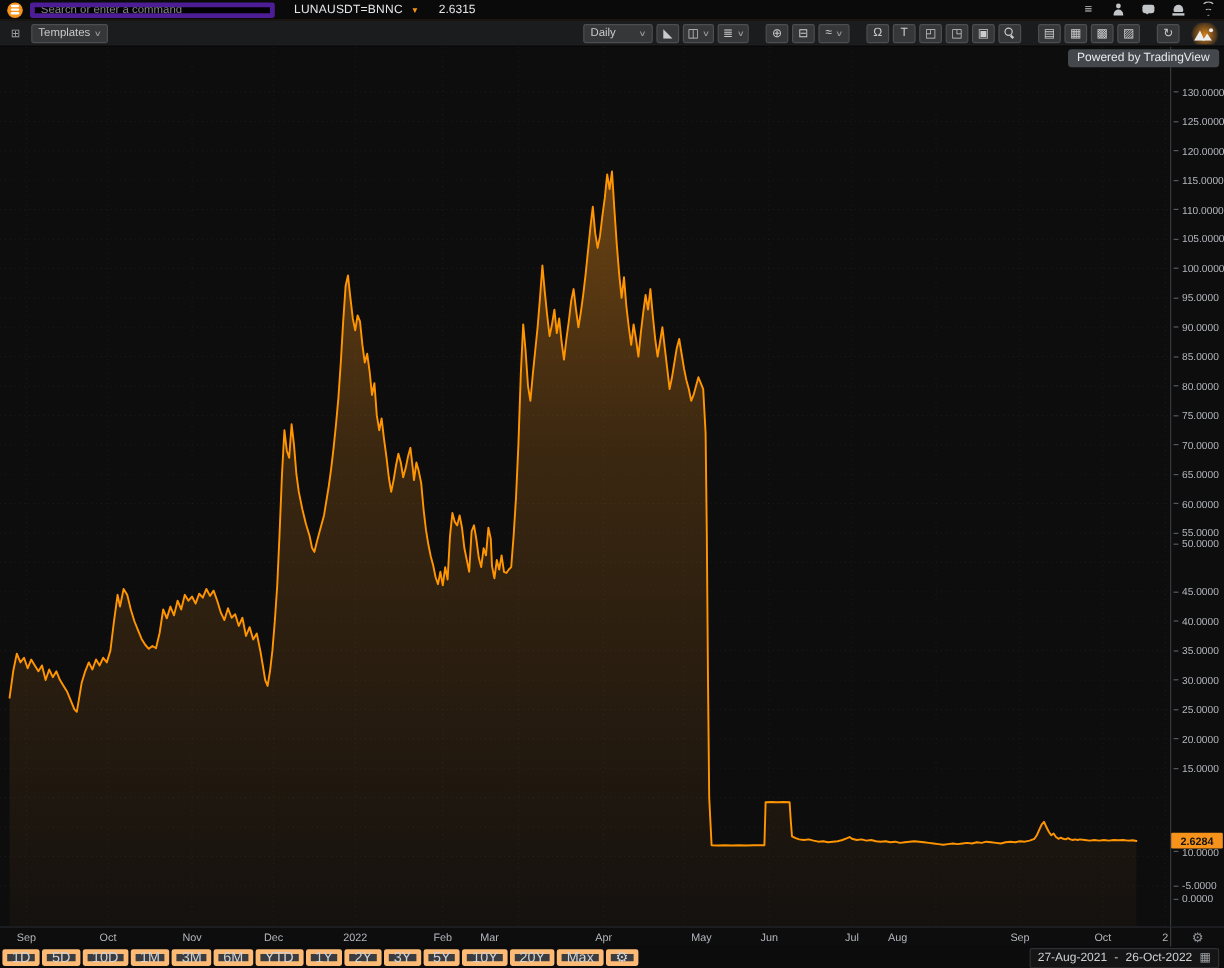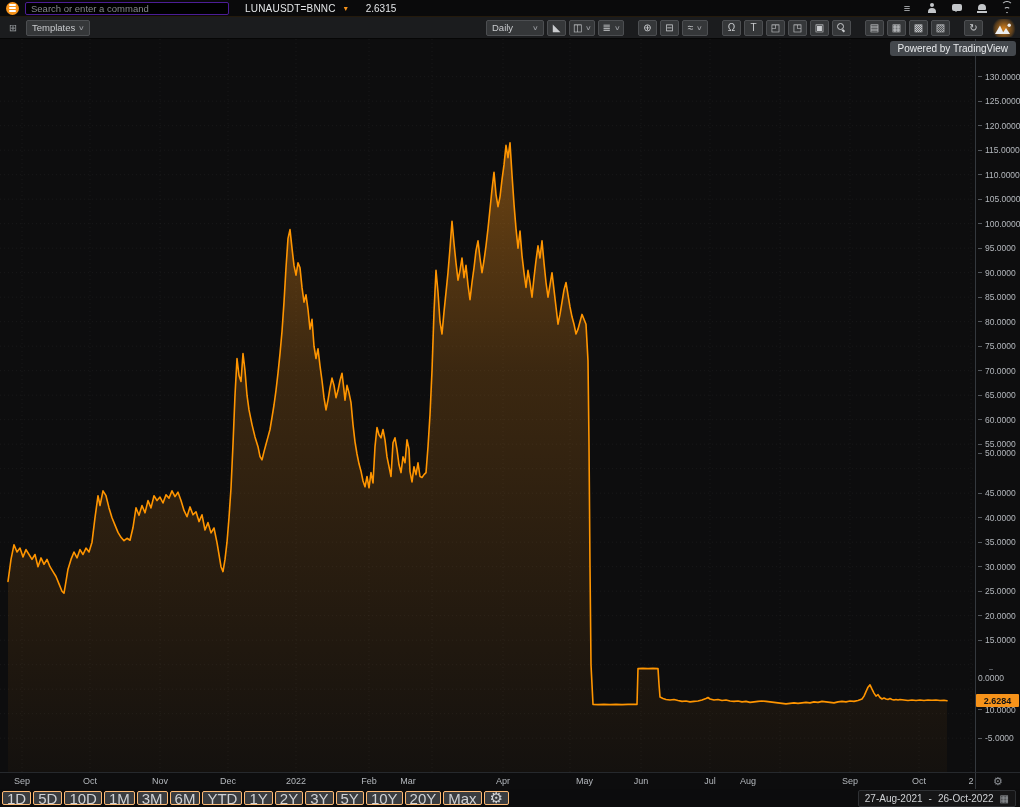--- a/index.html
+++ b/index.html
@@ -2,21 +2,21 @@
 <html><head>
 <meta charset="utf-8">
 <style>
   html,body{margin:0;padding:0;background:#000;width:1020px;height:807px;overflow:hidden}
   .app{position:relative;width:1020px;height:807px;background:#000;font-family:"Liberation Sans",sans-serif;color:#c9cbce;-webkit-font-smoothing:antialiased}
 
   
   .topbar{position:absolute;top:0;left:0;width:100%;height:17px;background:#0a0a0b;display:flex;align-items:center;gap:6px;padding:0 6px;box-sizing:border-box;border-bottom:1px solid #241a0c}
   .logo{width:13px;height:13px;border-radius:50%;background:#f7931a;display:flex;flex-direction:column;justify-content:center;align-items:center;gap:1px;flex:none}
   .logo b{display:block;width:7px;height:2px;background:#fff;border-radius:1px}
-  .search{width:204px;height:13px;background:#000;border:1px solid #4c1d95;border-radius:2px;color:#85888c;font-size:9.5px;padding:0 5px;box-sizing:border-box;font-family:"Liberation Sans",sans-serif}
+  .search{width:204px;height:13px;background:#000;border:4px solid #4c1d95;border-radius:2px;color:#85888c;font-size:9.5px;padding:0 5px;box-sizing:border-box;font-family:"Liberation Sans",sans-serif}
   .search::placeholder{color:#85888c}
   .sym{color:#e4e6e8;font-size:10px;margin-left:10px;letter-spacing:.2px}
   .caret{color:#f7931a;font-size:8px;margin-left:2px}
   .symval{color:#e4e6e8;font-size:10px;margin-left:12px}
   .tr-icons{margin-left:auto;display:flex;gap:11px;align-items:center;color:#c3c6c9;font-size:11px}
   .tr-icons .tbi{display:flex;align-items:center;justify-content:center;width:14px;height:14px}
 
   
   .i-person{position:relative;width:10px;height:10px}
   .i-person::before{content:"";position:absolute;left:3px;top:0;width:4px;height:4px;border-radius:50%;background:#c3c6c9}
@@ -57,21 +57,21 @@
   .yaxis{position:absolute;left:975px;top:0;width:26px;height:733px;border-left:1px solid #34383d;box-sizing:border-box;background:#0d0d0e}
   .ylab{position:absolute;left:2px;transform:translateY(-50%);font-size:8.5px;color:#b4b8bd;white-space:nowrap;display:flex;align-items:center;gap:3px}
   .ylab i{display:block;width:4px;height:1px;background:#565a5f}
   .xaxis{position:absolute;left:0;top:733px;width:975px;height:17px;border-top:1px solid #26292d;box-sizing:border-box;background:#0d0d0e}
   .xlab{position:absolute;top:3px;transform:translateX(-50%);font-size:9px;color:#b4b8bd}
   .corner{position:absolute;left:975px;top:733px;width:45px;height:17px;border-top:1px solid #26292d;border-left:1px solid #34383d;box-sizing:border-box;display:flex;align-items:center;justify-content:center;color:#8d9196;font-size:11px;background:#0d0d0e}
   .pbadge{position:absolute;left:976px;width:43px;height:13px;background:#f7931a;color:#141414;font-size:9px;font-weight:bold;display:flex;align-items:center;justify-content:center;z-index:4;border-radius:1px}
 
   
   .bottombar{position:absolute;top:789px;left:0;width:1020px;height:18px;background:#0c0c0d;display:flex;align-items:center;padding:0 2px;gap:2px;box-sizing:border-box}
-  .rbtn{height:14px;min-width:25px;padding:0 4px;background:#3a3c3f;border:1px solid #fdba74;border-radius:2px;font-size:15px;color:#cfd1d4;display:flex;align-items:center;justify-content:center;box-sizing:border-box}
+  .rbtn{height:14px;min-width:25px;padding:0 4px;background:#3a3c3f;border:4px solid #fdba74;border-radius:2px;font-size:12px;color:#cfd1d4;display:flex;align-items:center;justify-content:center;box-sizing:border-box}
   .daterange{margin-left:auto;display:flex;align-items:center;gap:6px;font-size:10px;color:#cfd1d4;border:1px solid #2e3033;background:#151516;padding:1px 6px;border-radius:2px;margin-right:2px;height:13px}
   .daterange .cal{color:#9ca0a4;font-size:10px}
 </style>
 </head>
 <body>
 
 <div class="app">
 
   <header class="topbar">
     <div class="logo">
@@ -338,21 +338,21 @@
           <span>15.0000</span>
         </div>
         <div class="ylab" style="top: 625.7px; margin-top: 45px;">
           <i></i>
           <span>10.0000</span>
         </div>
         <div class="ylab" style="top: 663px; margin-left: 44px;">
           <i></i>
           <span>5.0000</span>
         </div>
-        <div class="ylab" style="top: 637px; flex-direction: column;">
+        <div class="ylab" style="top: 710px;">
           <i></i>
           <span>0.0000</span>
         </div>
         <div class="ylab" style="top: 699.2px;">
           <i></i>
           <span>-5.0000</span>
         </div>
       </div>
     <div class="pbadge" id="pbadge" style="top: 655.3px;">2.6284</div>
     <div class="xaxis" id="xaxis">

